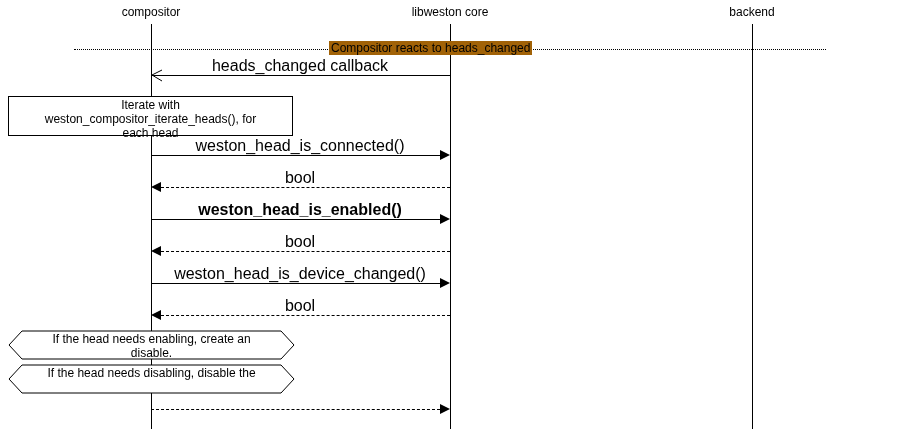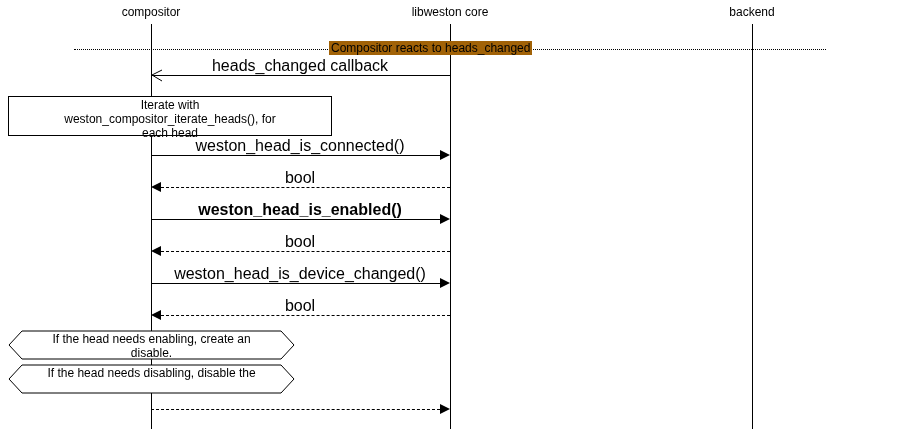--- a/index.html
+++ b/index.html
@@ -128,21 +128,21 @@
   <div class="divider-label" style="left:329px; top:41px;">Compositor reacts to heads_changed</div>
 
   <div class="msg-line-solid" style="left:151px; top:75px; width:299px;"></div>
   <div class="arrowhead-open-left" style="left:150px; top:69px;">
     <svg width="14" height="14" viewBox="0 0 14 14">
       <polyline points="12,1 2,6 12,12" fill="none" stroke="#000000" stroke-width="1"></polyline>
     </svg>
   </div>
   <div class="msg-label" style="left:300px; top:59px;">heads_changed callback</div>
 
-  <div class="note-box" style="left:8px; top:96px; width:324px; height:40px;">
+  <div class="note-box" style="left:8px; top:96px; width:285px; height:40px;">
     <div>Iterate with</div>
     <div>weston_compositor_iterate_heads(), for</div>
     <div>each head</div>
   </div>
 
   <div class="msg-line-solid" style="left:151px; top:155px; width:289px;"></div>
   <div class="arrowhead-right" style="left:440px; top:150px;"></div>
   <div class="msg-label" style="left:300px; top:139px;">weston_head_is_connected()</div>
 
   <div class="msg-line-dotted" style="left:161px; top:187px; width:289px;"></div>

